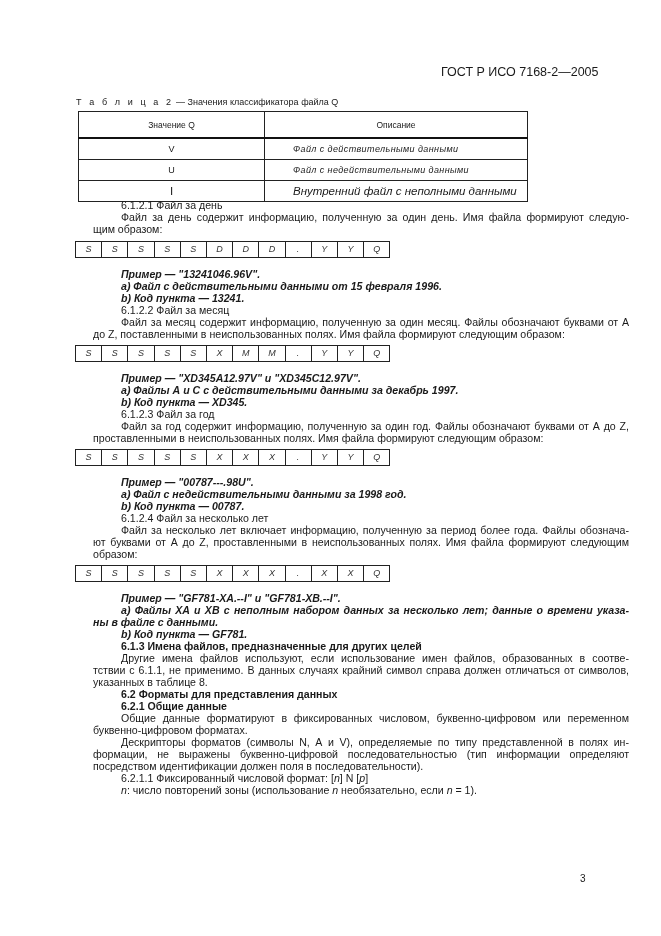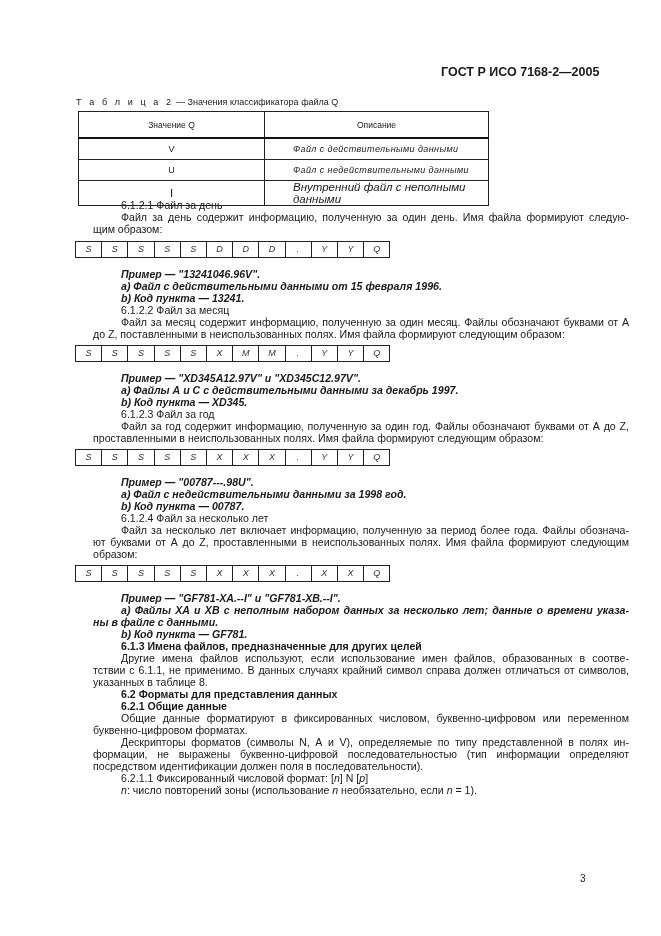--- a/index.html
+++ b/index.html
@@ -4,24 +4,24 @@
 <style>
   html, body { margin:0; padding:0; background:#ffffff; }
   body { width:661px; height:936px; position:relative; overflow:hidden;
          font-family:"Liberation Sans", sans-serif; color:#1a1a1a; font-size:10.6px; }
   .ln { position:absolute; white-space:nowrap; line-height:12px;margin-left:46px; }
   .ind { left:75px; }
   .full { left:47px; width:536px; }
   .just { text-align:justify; text-align-last:justify; white-space:normal; }
   .bi { font-weight:bold; font-style:italic; }
   .b { font-weight:bold; }
-  .hdr { position:absolute; left:441px; top:65px; font-weight:bold; font-size:12.5px; }
+  .hdr { position:absolute; left:441px; top:65px; font-weight:normal; font-size:12.5px; }
   .cap { position:absolute; left:76px; top:97px; font-size:9px; }
   .cap .sp { letter-spacing:2.6px;margin-top:24px; }
-  table.qt { position:absolute; left:78px; top:111px; width:411px; border-collapse:collapse; font-size:9px; }
+  table.qt { position:absolute; left:78px; top:111px; width:450px; border-collapse:collapse; font-size:9px; }
   table.qt td, table.qt th { border:1px solid #222; padding:0; height:20px; font-weight:normal; }
   table.qt th { height:25px; border-bottom:2px solid #111; font-size:8.5px; }
   table.qt td.c1 { text-align:center; width:185px; }
   table.qt td.c2 { padding-left:28px; letter-spacing:0.4px;font-style:italic; }
   table.qt td.big { font-size:11.5px; letter-spacing:0; }
   .boxes { position:absolute; left:75px; display:flex; border:1px solid #222; height:15px; }
   .boxes span { width:25.2px; border-right:1px solid #222; text-align:center; font-style:italic;
                 font-size:9px; line-height:15px; color:#333; }
   .boxes span:last-child { border-right:none; }
   .pnum { position:absolute; left:580px; top:873px; font-size:10px; }

